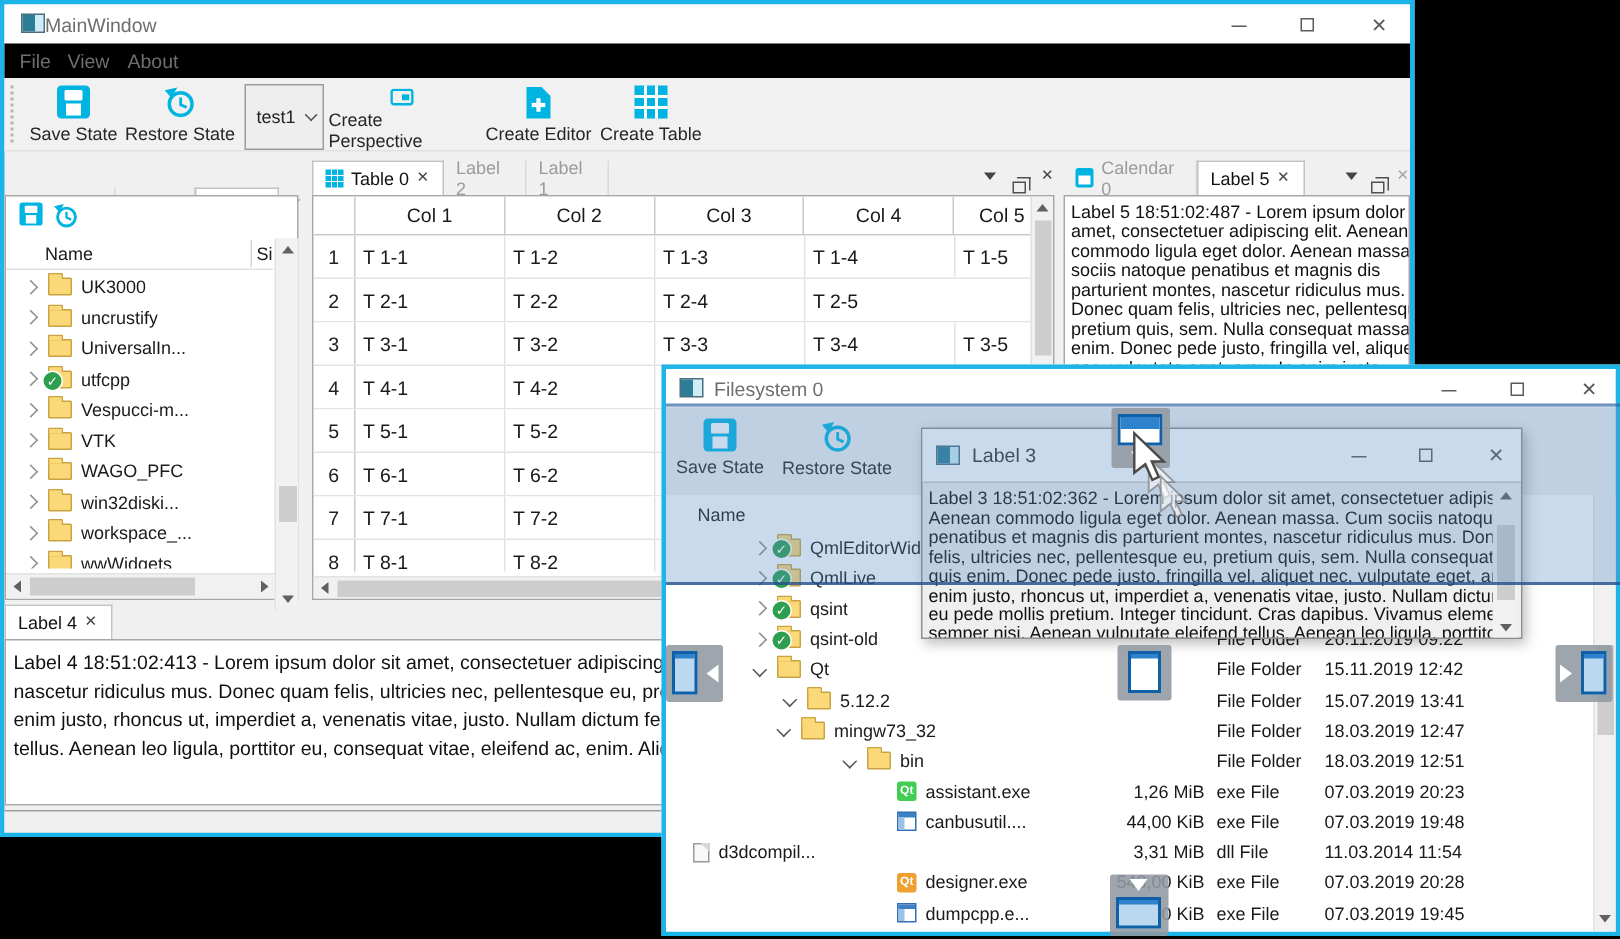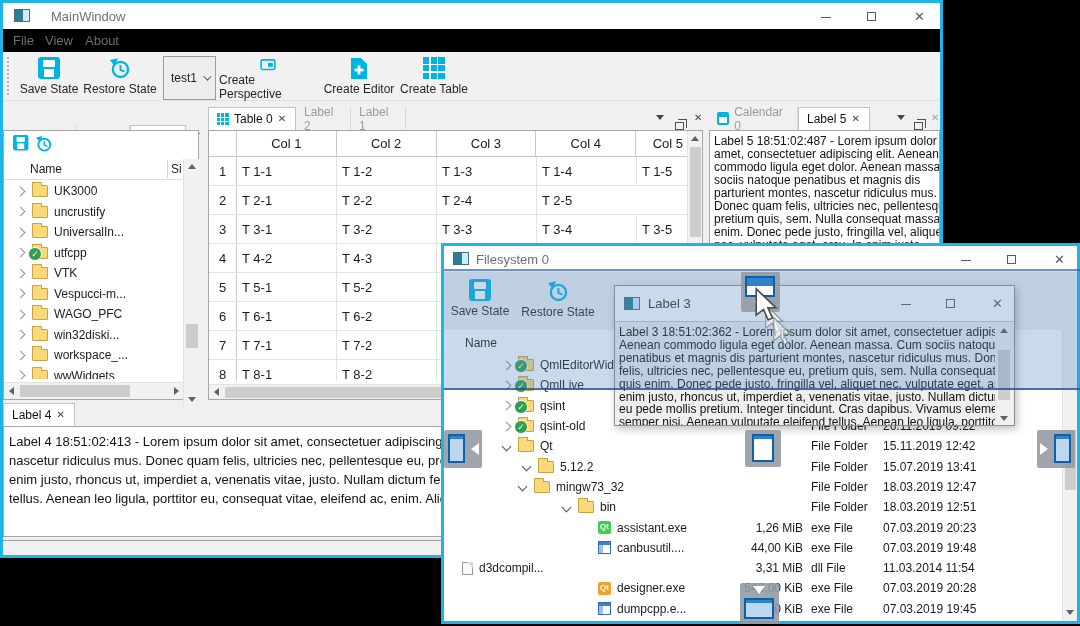--- a/index.html
+++ b/index.html
@@ -86,21 +86,21 @@
   .overlay{position:absolute;left:444px;top:269px;width:636px;height:121px;background:rgba(88,140,200,.32);border-top:2px solid rgba(40,90,150,.55);border-bottom:2px solid rgba(36,80,140,.78);z-index:30}
 </style>
 </head>
 <body>
 
 <div class="abs" style="left:0;top:0;width:1080px;height:626px;background:#000;">
 
   <div class="window" style="left:0;top:0;width:943px;height:558px;">
     <div class="titlebar">
       <span class="abs i-win" style="left:11px;top:6px;"></span>
-      <span class="abs t13 gray" style="left:48px;top:6px;">MainWindow</span>
+      <span class="abs t13 gray" style="left:27px;top:6px;">MainWindow</span>
       <span class="abs glyph-min" style="left:818px;top:14px;"></span>
       <span class="abs glyph-max" style="left:864px;top:9px;"></span>
       <span class="abs glyph-x" style="left:911px;top:7px;"></span>
     </div>
     <div class="abs" style="left:0;top:26px;width:937px;height:23px;background:#000000;">
       <span class="abs t13 gray" style="left:10px;top:4px;">File</span>
       <span class="abs t13 gray" style="left:42px;top:4px;">View</span>
       <span class="abs t13 gray" style="left:82px;top:4px;">About</span>
     </div>
     <div class="abs" style="left:0;top:49px;width:937px;height:49px;background:#f1f1f1;border-bottom:1px solid #e2e2e2;">
@@ -203,29 +203,29 @@
               </span>
               <span class="folder-check"></span>
               <span class="nowrap">utfcpp</span>
             </div>
 
             <div class="ltrow">
               <span class="chevslot">
                 <span class="chev-r"></span>
               </span>
               <span class="folder"></span>
+              <span class="nowrap">Vespucci-m...</span>
+            </div>
+
+            <div class="ltrow">
+              <span class="chevslot">
+                <span class="chev-r"></span>
+              </span>
+              <span class="folder"></span>
               <span class="nowrap">VTK</span>
-            </div>
-
-            <div class="ltrow">
-              <span class="chevslot">
-                <span class="chev-r"></span>
-              </span>
-              <span class="folder"></span>
-              <span class="nowrap">Vespucci-m...</span>
             </div>
 
             <div class="ltrow">
               <span class="chevslot">
                 <span class="chev-r"></span>
               </span>
               <span class="folder"></span>
               <span class="nowrap">WAGO_PFC</span>
             </div>
 
@@ -315,20 +315,21 @@
               <span class="tnum">3</span>
               <span class="tc" style="width:100px;">T 3-1</span>
               <span class="tc" style="width:100px;">T 3-2</span>
               <span class="tc" style="width:100px;">T 3-3</span>
               <span class="tc" style="width:100px;">T 3-4</span>
               <span class="tc" style="width:51px;border-right:none;">T 3-5</span>
             </div>
 
             <div class="trow">
               <span class="tnum">4</span>
+              <span class="tc" style="width:100px;">T 4-1</span>
               <span class="tc" style="width:100px;">T 4-2</span>
               <span class="tc" style="width:100px;">T 4-3</span>
               <span class="tc" style="width:100px;">T 4-4</span>
               <span class="tc" style="width:51px;border-right:none;">T 4-5</span>
             </div>
 
             <div class="trow">
               <span class="tnum">5</span>
               <span class="tc" style="width:100px;">T 5-1</span>
               <span class="tc" style="width:100px;">T 5-2</span>

